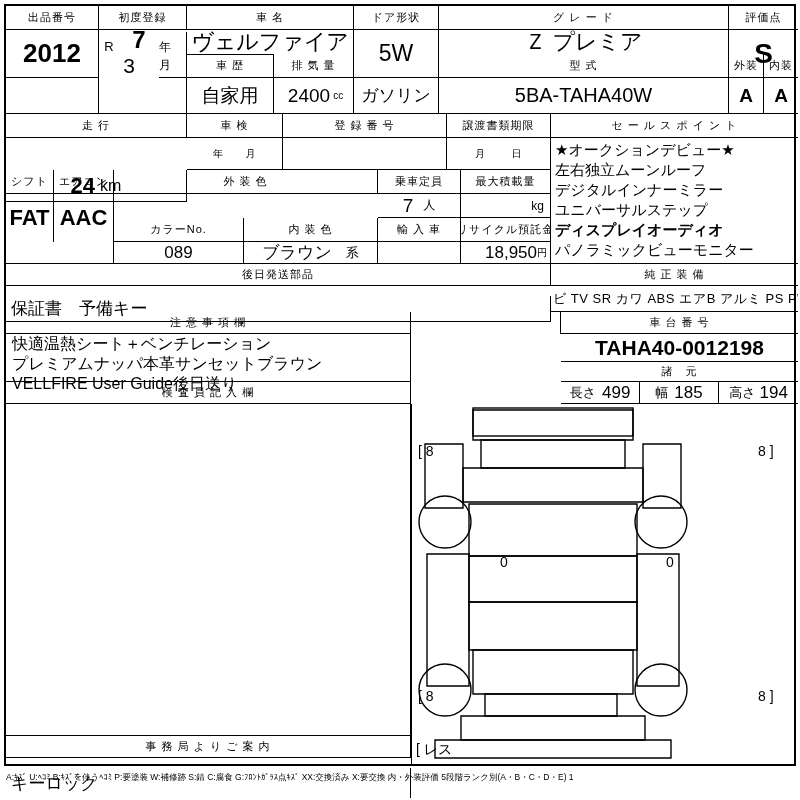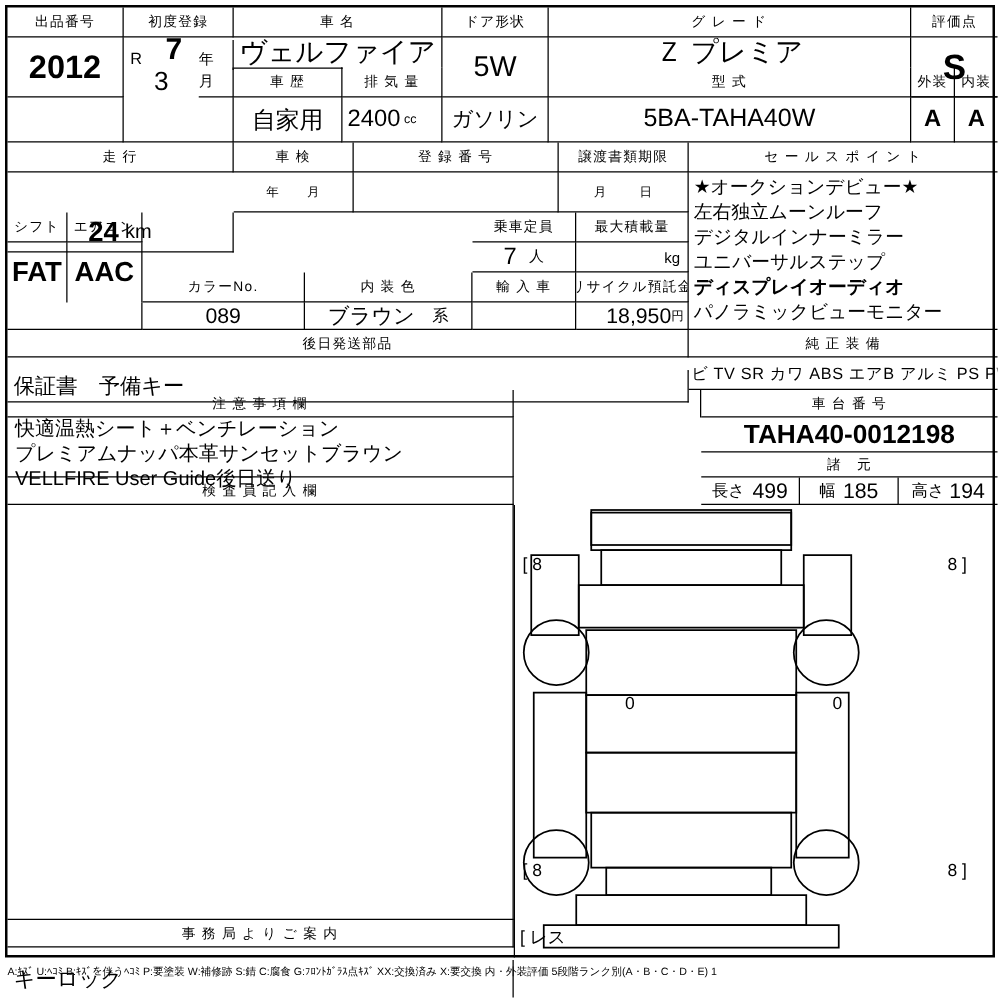--- a/index.html
+++ b/index.html
@@ -118,21 +118,21 @@
     <div class="cell hdr" style="left:181px;top:48px;width:87px;height:24px;">車 歴</div>
     <div class="cell hdr" style="left:268px;top:48px;width:80px;height:24px;">排 気 量</div>
 
     <div class="cell hdr" style="left:433px;top:48px;width:290px;height:24px;">型 式</div>
 
     <div class="cell hdr" style="left:348px;top:48px;width:85px;height:0;border:none;"></div>
 
     <div class="cell hdr" style="left:723px;top:48px;width:35px;height:0;border:none;"></div>
 
     <div class="cell" style="left:181px;top:72px;width:87px;height:36px;font-size:19px;">自家用</div>
-    <div class="cell" style="left:268px;top:72px;width:80px;height:36px;font-size:19px;justify-content:flex-start;padding-left:4px;">
+    <div class="cell" style="left:268px;top:72px;width:80px;height:36px;font-size:19px;justify-content:center;padding-left:4px;">
         <span>2400</span>
         <span class="sub" style="margin-left:3px;">cc</span>
       </div>
     <div class="cell" style="left:348px;top:72px;width:85px;height:36px;font-size:17px;">ガソリン</div>
     <div class="cell" style="left:433px;top:72px;width:290px;height:36px;font-size:20px;">5BA-TAHA40W</div>
     <div class="cell" style="left:723px;top:72px;width:35px;height:36px;font-size:19px;font-weight:bold;">A</div>
     <div class="cell nor" style="left:758px;top:72px;width:34px;height:36px;font-size:19px;font-weight:bold;">A</div>
 
     <div class="cell" style="left:0;top:72px;width:93px;height:36px;border-bottom:1px solid #000;"></div>
     <div class="cell" style="left:93px;top:72px;width:88px;height:36px;"></div>
@@ -163,20 +163,21 @@
     <div class="cell nor" style="left:545px;top:132px;width:247px;height:126px;"></div>
     <div class="sp" style="left:549px;top:134px;">★オークションデビュー★</div>
     <div class="sp" style="left:549px;top:154px;">左右独立ムーンルーフ</div>
     <div class="sp" style="left:549px;top:174px;">デジタルインナーミラー</div>
     <div class="sp" style="left:549px;top:194px;">ユニバーサルステップ</div>
     <div class="sp" style="left:549px;top:214px;font-weight:bold;">ディスプレイオーディオ</div>
     <div class="sp" style="left:549px;top:234px;">パノラミックビューモニター</div>
 
     <div class="cell hdr" style="left:0;top:164px;width:48px;height:24px;">シフト</div>
     <div class="cell hdr" style="left:48px;top:164px;width:60px;height:24px;">エアコン</div>
+    <div class="cell hdr" style="left:108px;top:164px;width:264px;height:24px;">外 装 色</div>
     <div class="cell hdr" style="left:372px;top:164px;width:83px;height:24px;">乗車定員</div>
     <div class="cell hdr" style="left:455px;top:164px;width:90px;height:24px;">最大積載量</div>
 
     <div class="cell" style="left:0;top:188px;width:48px;height:48px;font-size:22px;font-weight:bold;border-bottom:none;">FAT</div>
     <div class="cell" style="left:48px;top:188px;width:60px;height:48px;font-size:22px;font-weight:bold;border-bottom:none;">AAC</div>
     <div class="cell" style="left:372px;top:188px;width:83px;height:24px;font-size:19px;">
         <span>7</span>
         <span style="font-size:12px;margin-left:10px;">人</span>
       </div>
     <div class="cell" style="left:455px;top:188px;width:90px;height:24px;font-size:12px;justify-content:flex-end;padding-right:6px;">

